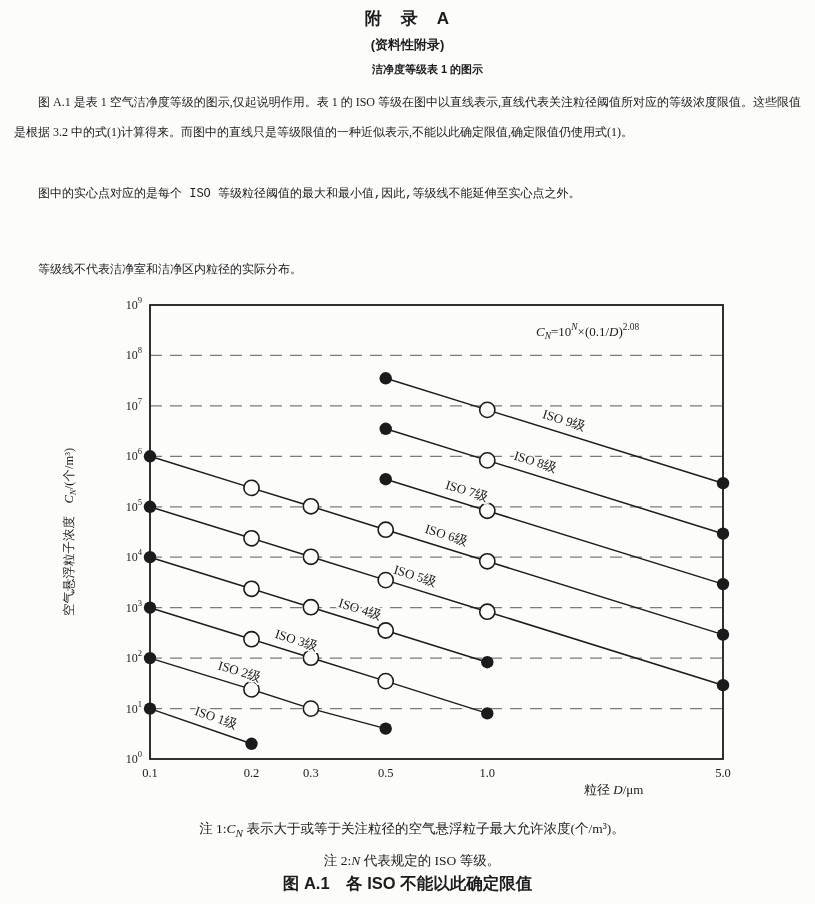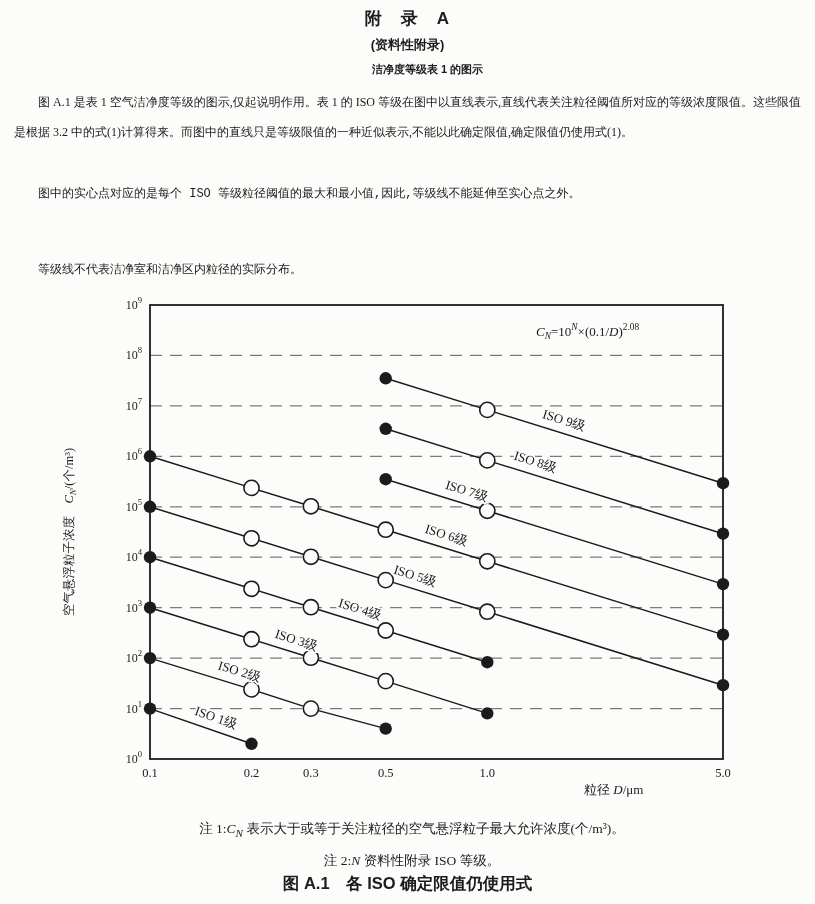--- a/index.html
+++ b/index.html
@@ -132,17 +132,17 @@
         <text x="413.8" y="291.8" font-size="13" text-anchor="middle" transform="rotate(17.30 413.8 291.8)" stroke="#fcfcfb" stroke-width="3.5" paint-order="stroke"><tspan dy="0">ISO 5级</tspan></text>
         <text x="445.0" y="251.0" font-size="13" text-anchor="middle" transform="rotate(17.28 445.0 251.0)" stroke="#fcfcfb" stroke-width="3.5" paint-order="stroke"><tspan dy="0">ISO 6级</tspan></text>
         <text x="465.6" y="206.9" font-size="13" text-anchor="middle" transform="rotate(17.28 465.6 206.9)" stroke="#fcfcfb" stroke-width="3.5" paint-order="stroke"><tspan dy="0">ISO 7级</tspan></text>
         <text x="534.0" y="177.8" font-size="13" text-anchor="middle" transform="rotate(17.28 534.0 177.8)" stroke="#fcfcfb" stroke-width="3.5" paint-order="stroke"><tspan dy="0">ISO 8级</tspan></text>
         <text x="562.7" y="136.2" font-size="13" text-anchor="middle" transform="rotate(17.28 562.7 136.2)" stroke="#fcfcfb" stroke-width="3.5" paint-order="stroke"><tspan dy="0">ISO 9级</tspan></text>
       </g>
     </svg>
 
   <div class="notes">
     <div class="note"><span>注 1:</span><span class="ivar">C</span><sub class="ivar">N</sub><span> 表示大于或等于关注粒径的空气悬浮粒子最大允许浓度(个/m³)。</span></div>
-    <div class="note"><span>注 2:</span><span class="ivar">N</span><span> 资料性附录 ISO 等级。</span></div>
+    <div class="note"><span>注 2:</span><span class="ivar">N</span><span> 代表规定的 ISO 等级。</span></div>
   </div>
 
-  <div class="caption">图 A.1　各 ISO 确定限值仍使用式</div>
+  <div class="caption">图 A.1　各 ISO 不能以此确定限值</div>
 </div>
 
 </body></html>

